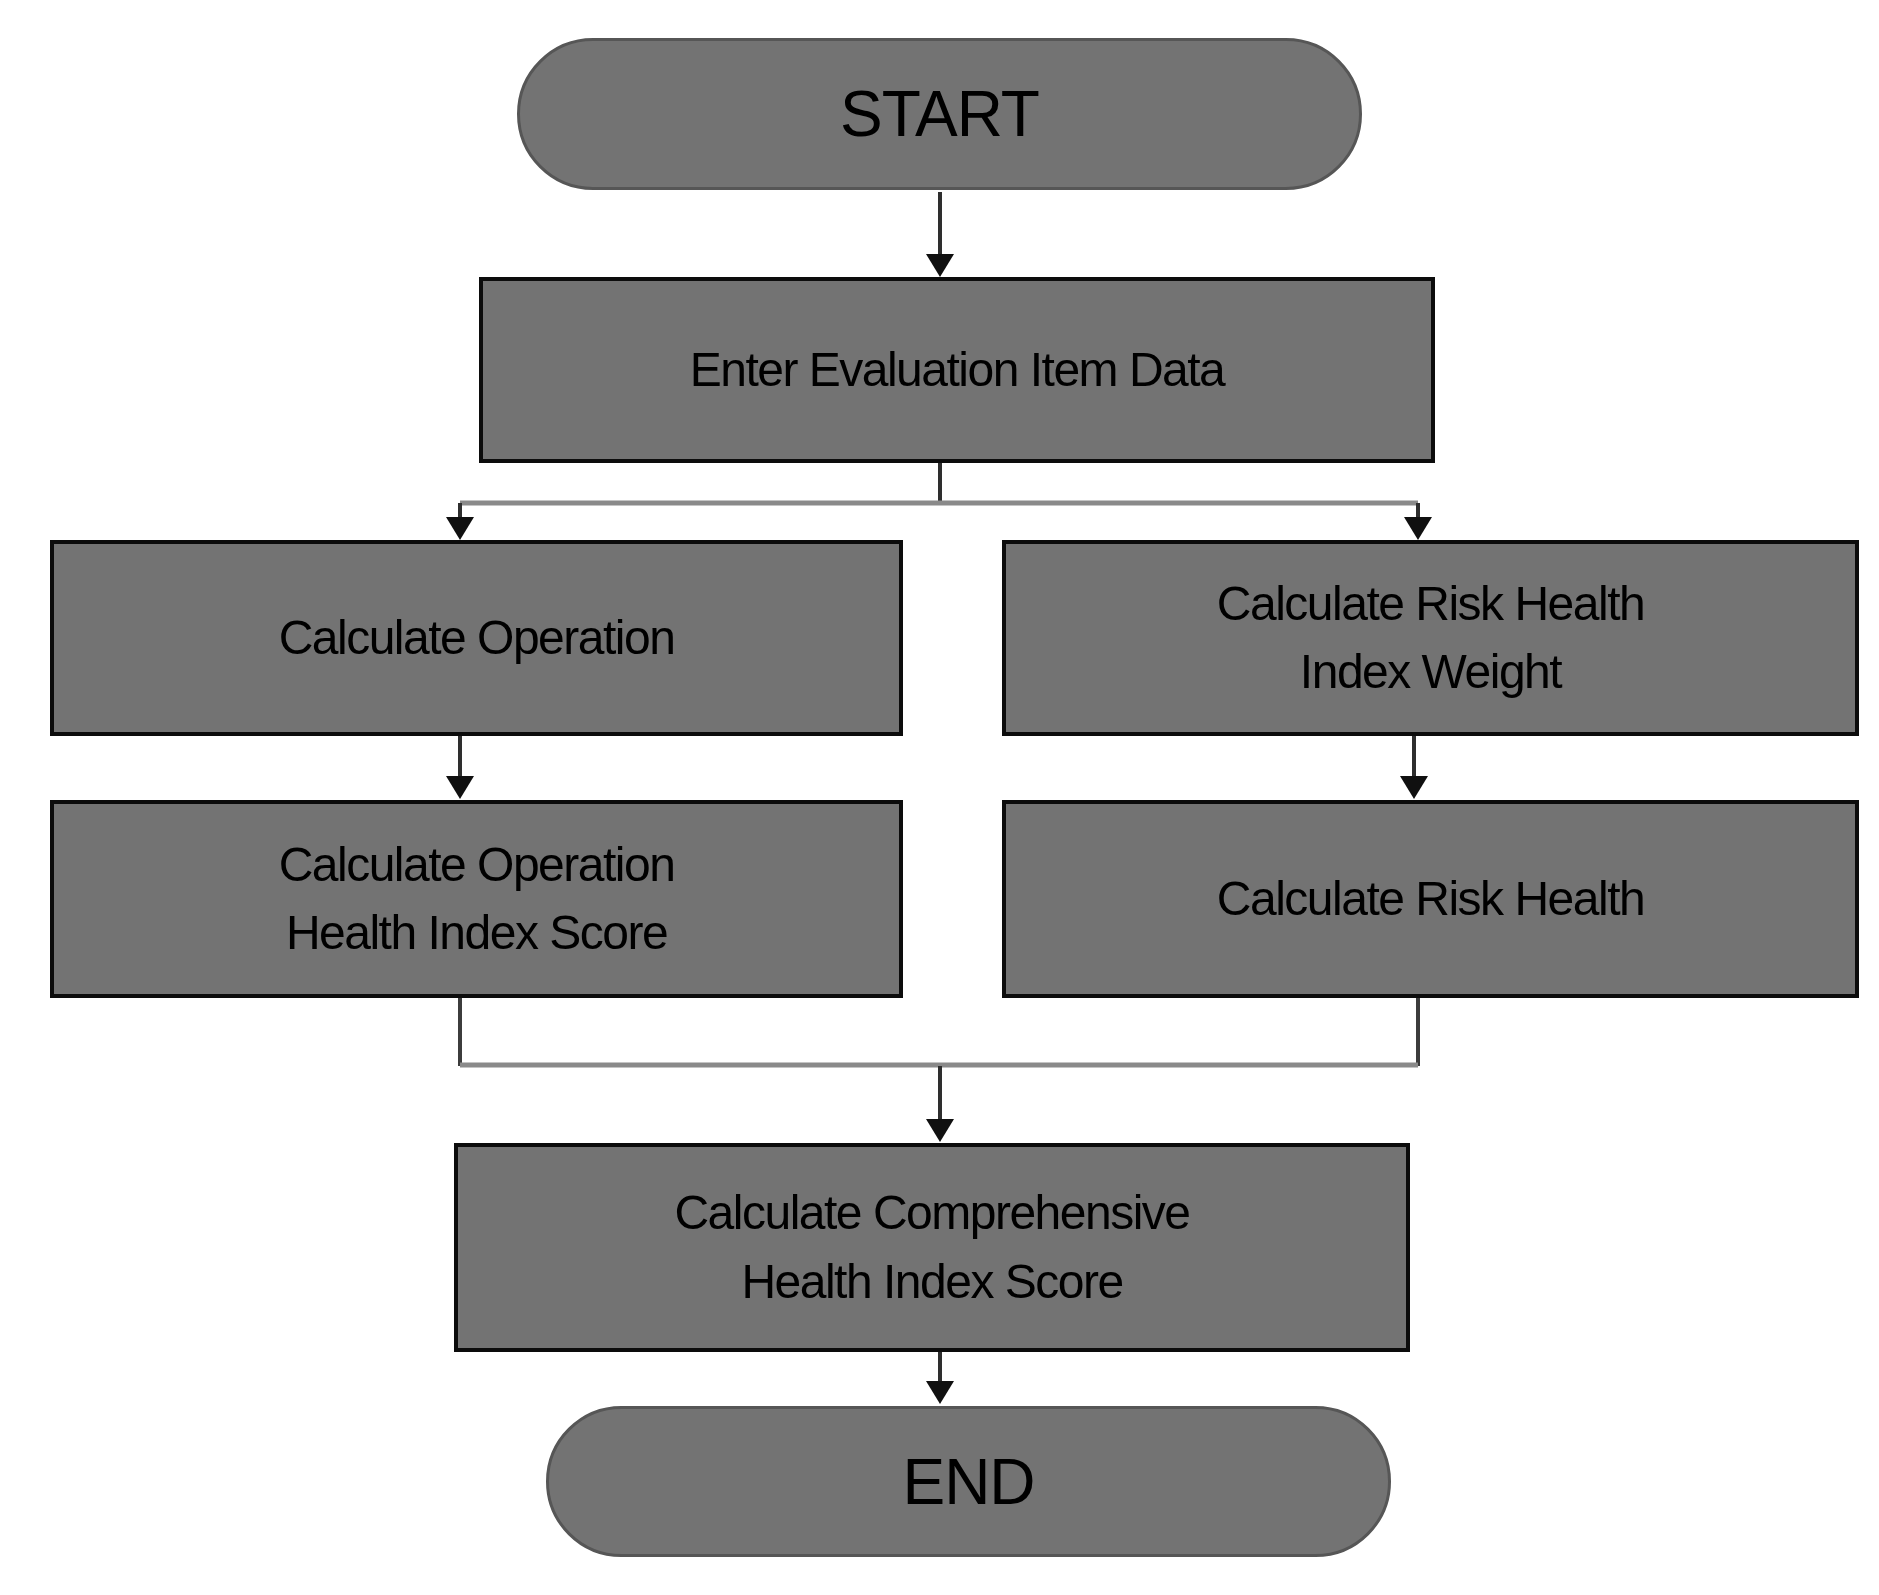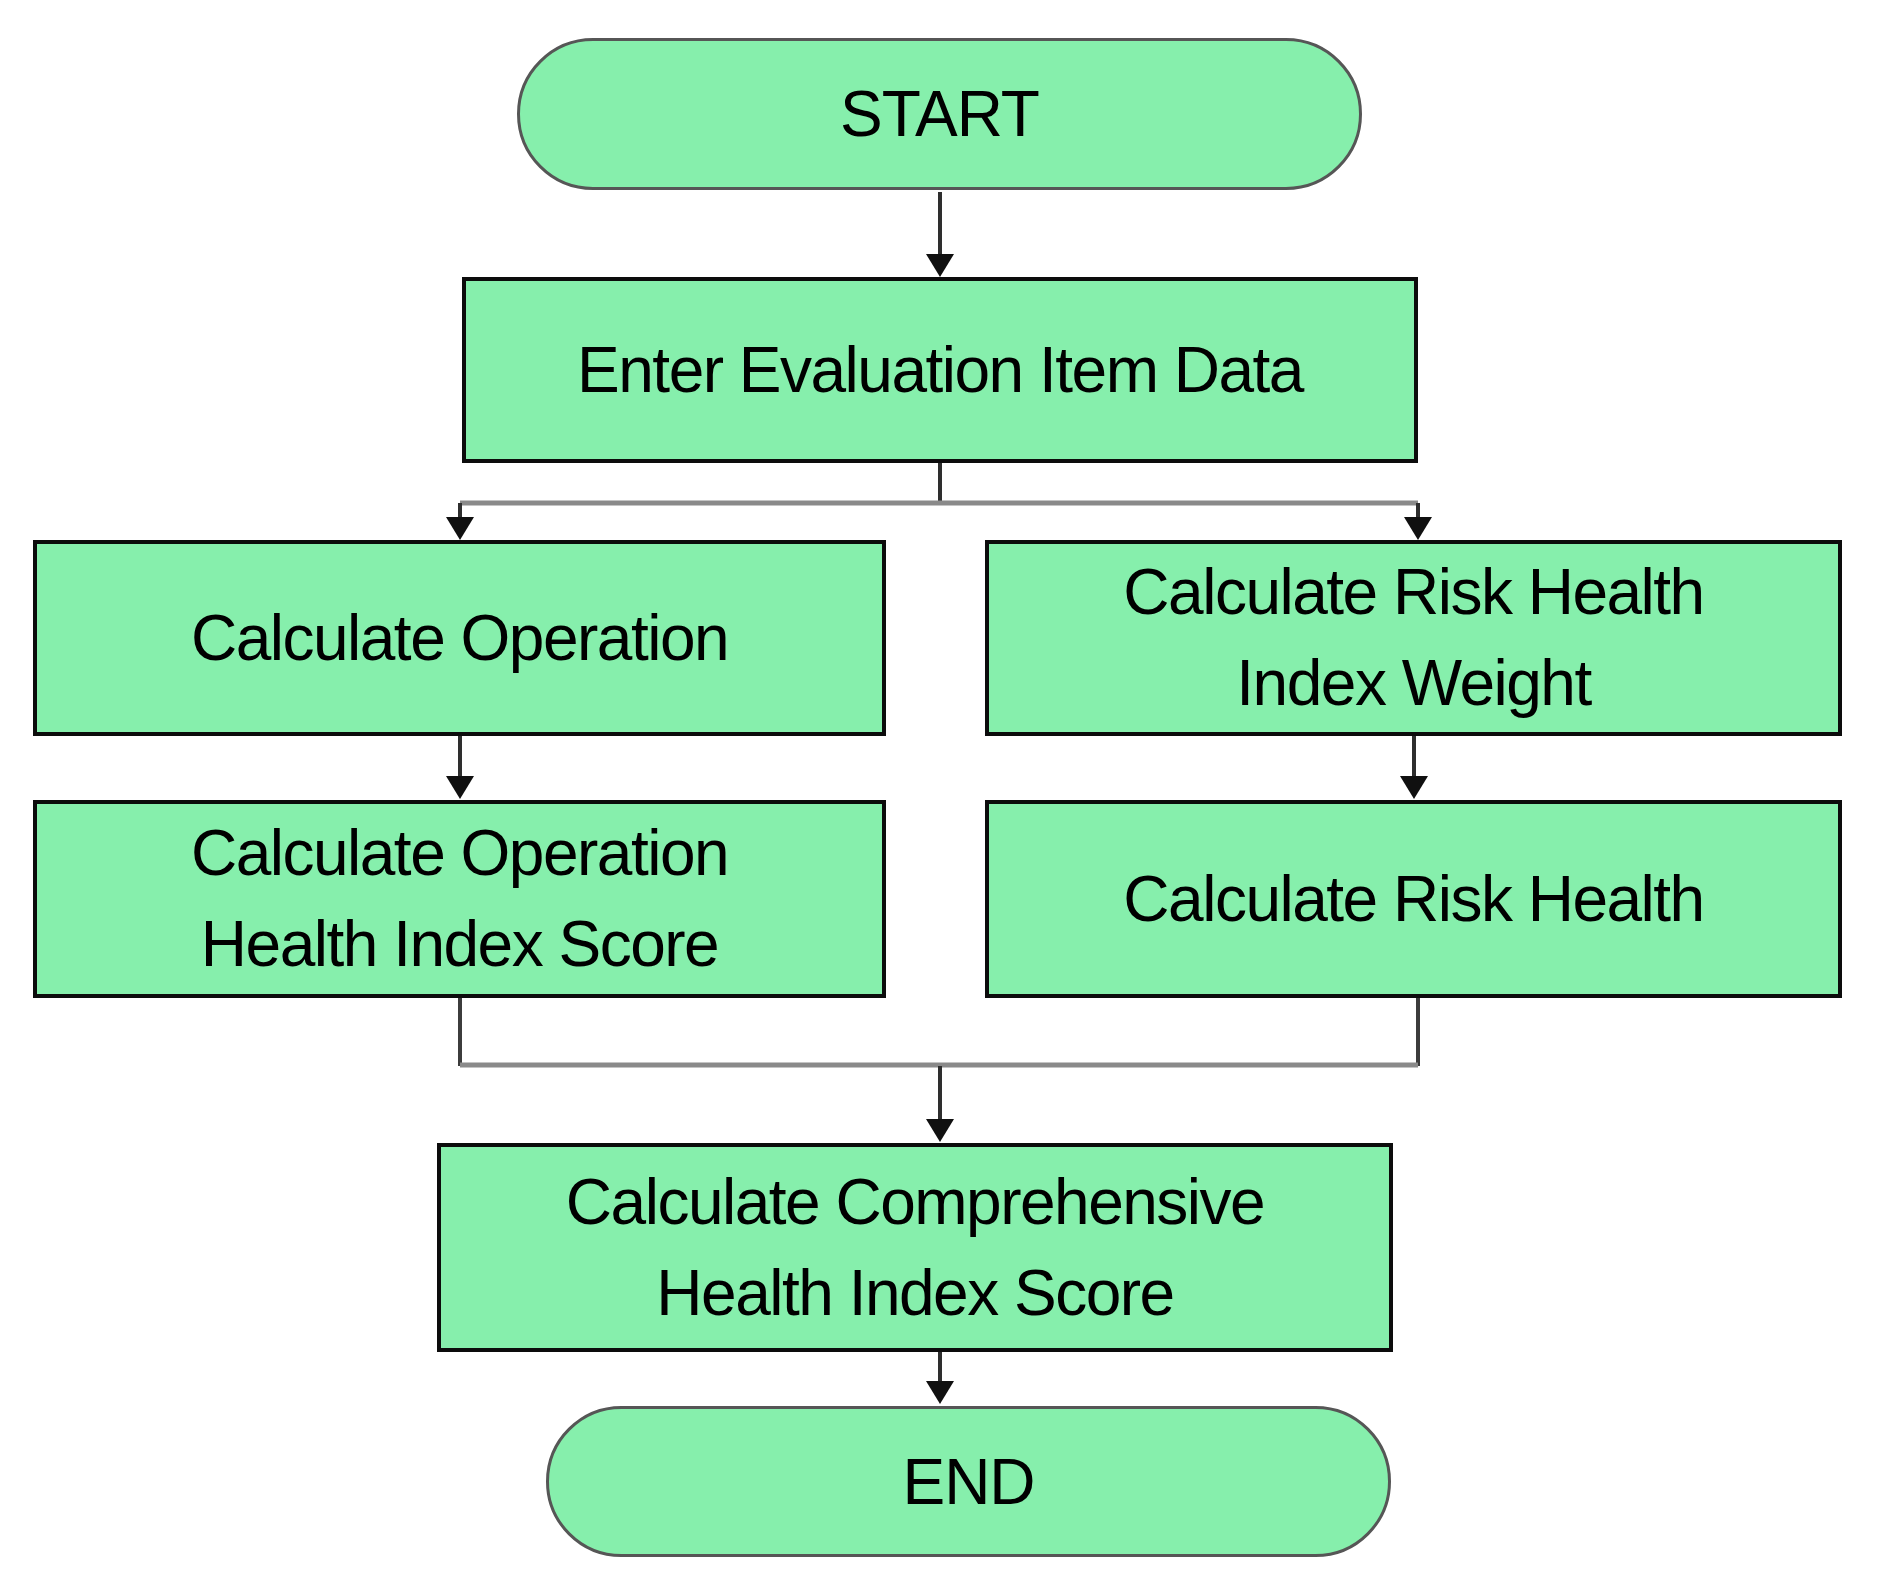--- a/index.html
+++ b/index.html
@@ -16,32 +16,33 @@
     font-family: "Liberation Sans", "DejaVu Sans", sans-serif;
     color: #000000;
   }
   .node {
     position: absolute;
     display: flex;
     flex-direction: column;
     align-items: center;
     justify-content: center;
     text-align: right;
-    background: #86efac;
+    background: #737373;
     box-sizing: border-box;
   }
   .node span {
     display: block;
     white-space: nowrap;
   }
   .process {
     border: 4px solid #0c0c0c;
-    font-size: 64px;
+    font-size: 48px;
     line-height: 1.42;
     letter-spacing: -1.5px;
+    margin-left: 17px;
   }
   .terminator {
     border: 3px solid #565656;
     border-radius: 90px;
     font-size: 64px;
     letter-spacing: -1px;
   }
   #connectors {
     position: absolute;
     left: 0;

